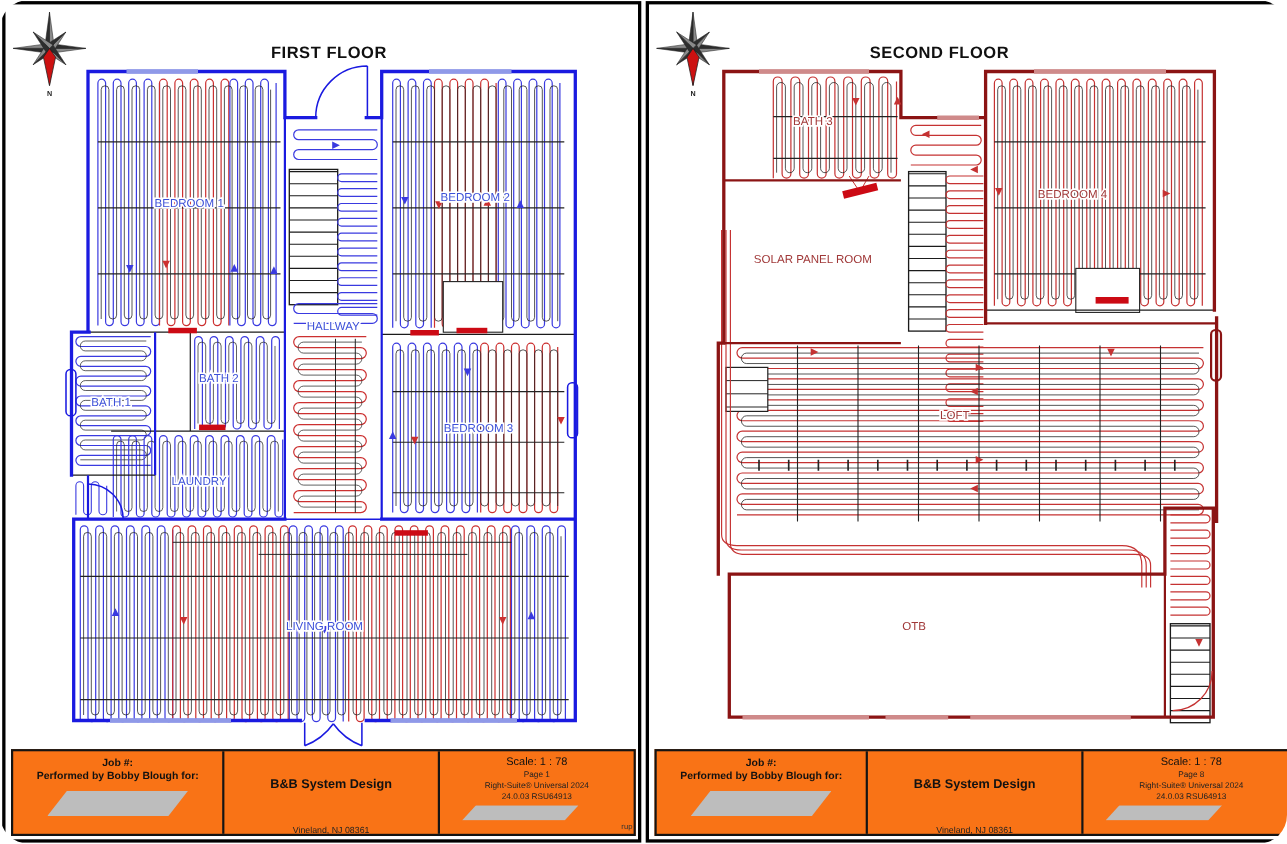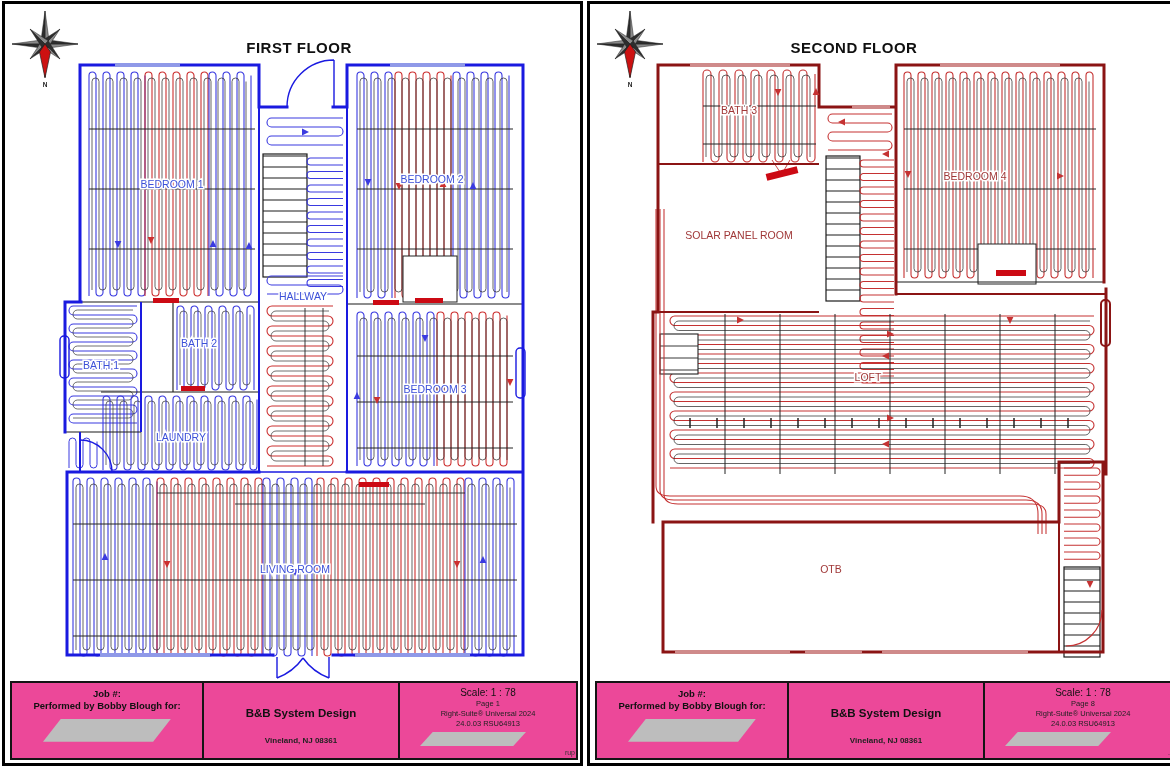--- a/index.html
+++ b/index.html
@@ -1,17 +1,17 @@
 <!DOCTYPE html>
 <html style="--wall-blue: #1a1ae0; --wall-maroon: #8b1414; --label-blue: #3c50d8; --label-maroon: #a03838; --pipe-red2: #c53232; --redaction: #bdbdbd;"><head>
 <meta charset="utf-8">
 <style>
   html,body{margin:0;padding:0;background:#ffffff;}
   .canvas{position:relative;width:1170px;height:767px;background:#fff;overflow:hidden;
-          font-family:"Liberation Sans",sans-serif;}
+          font-family:"Liberation Sans",sans-serif;border-radius:26px;}
   .page{position:absolute;top:1px;width:575px;height:759px;border:3px solid #000;background:#fff;}
   .page.p1{left:2px;} .page.p2{left:587px;padding-left:20px;}
   .plan{position:absolute;top:0;left:0;}
 
   
   .w1 {fill:none;stroke:var(--wall-blue);stroke-width:3;stroke-linecap:square;}
   .w1m{fill:none;stroke:var(--wall-blue);stroke-width:2;}
   .w1t{fill:none;stroke:var(--wall-blue);stroke-width:1.4;}
   .w2 {fill:none;stroke:var(--wall-maroon);stroke-width:3;stroke-linecap:square;}
   .w2m{fill:none;stroke:var(--wall-maroon);stroke-width:2;}
@@ -22,28 +22,28 @@
   .win2{fill:none;stroke:#cf8a8a;stroke-width:4;}
   .lbl {fill:var(--label-blue);font:10.5px "Liberation Sans",sans-serif;text-anchor:middle;
         paint-order:stroke;stroke:#fff;stroke-width:3px;}
   .lbl2{fill:var(--label-maroon);font:10.5px "Liberation Sans",sans-serif;text-anchor:middle;
         paint-order:stroke;stroke:#fff;stroke-width:3px;}
   .ttl{fill:#101010;font:bold 15px "Liberation Sans",sans-serif;text-anchor:middle;letter-spacing:.5px;}
   .nlbl{fill:#222;font:bold 6.5px "Liberation Sans",sans-serif;text-anchor:middle;}
 
   
   .titleblock{position:absolute;left:5px;right:2px;bottom:3px;height:75px;
-              border:2px solid #141414;display:flex;background:#ec4899;}
+              border:2px solid #141414;display:flex;background:#f97316;}
   .tb-cell{position:relative;text-align:center;box-sizing:border-box;}
   .tb-c1{flex:0 0 190px;padding-top:5px;}
   .tb-c2{flex:0 0 198px;border-left:2px solid #141414;border-right:2px solid #141414;padding-top:7px;}
   .tb-c3{flex:1;padding-top:4px;}
   .tb-job{font-weight:bold;font-size:9.5px;color:#111;line-height:1.25;}
   .tb-company{font-weight:bold;font-size:11.5px;color:#111;margin-top:17px;}
-  .tb-address{font-size:8px;color:#222;margin-top:17px;font-weight:bold;}
+  .tb-address{font-size:8px;color:#222;margin-top:31px;}
   .tb-scale{font-size:10px;color:#111;}
   .tb-small{font-size:7.5px;color:#222;margin-top:1px;}
   .redact{background:var(--redaction);}
   .redact.big{width:128px;height:23px;margin:7px auto 0;
               clip-path:polygon(14% 0,100% 0,86% 100%,0 100%);}
   .redact.small{width:106px;height:14px;margin:4px 0 0 20px;
               clip-path:polygon(12% 0,100% 0,88% 100%,0 100%);}
   .tb-frag{position:absolute;right:1px;bottom:2px;font-size:7px;color:#333;}
 </style>
 </head>

